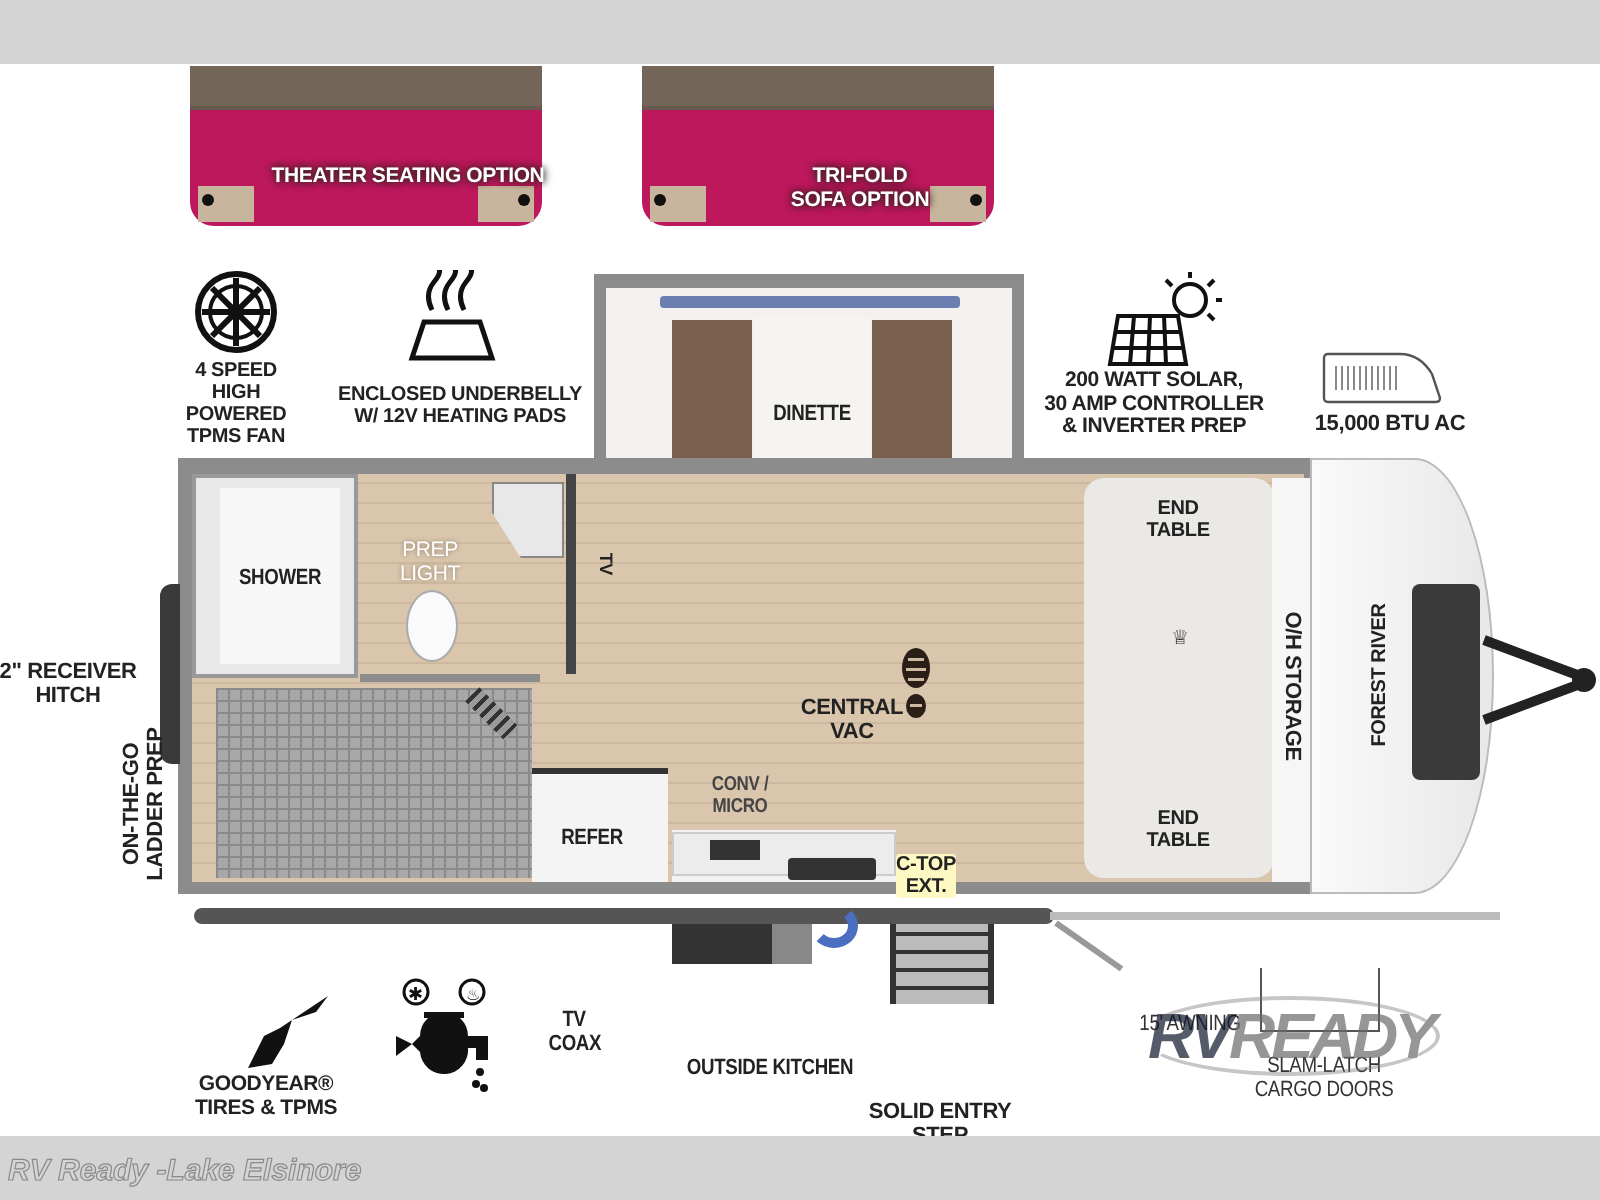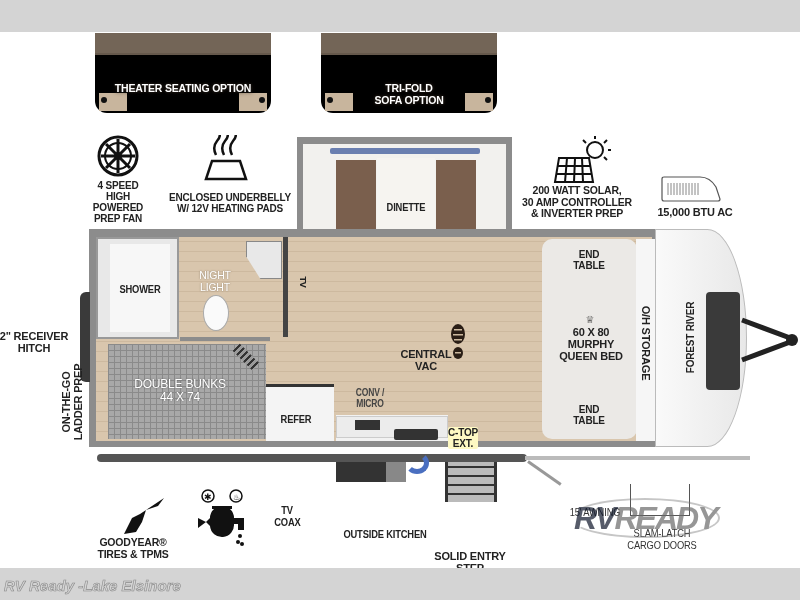--- a/index.html
+++ b/index.html
@@ -2,21 +2,21 @@
 <html><head>
 <meta charset="utf-8">
 <style>
   * { box-sizing: border-box; margin: 0; padding: 0; }
   body { width: 800px; height: 600px; background: #d4d4d4; font-family: "Liberation Sans", sans-serif; position: relative; overflow: hidden; }
   .canvas { position: absolute; left: 0; top: 32px; width: 800px; height: 536px; background: #ffffff; overflow: hidden; }
   .footer { position: absolute; left: 0; top: 568px; width: 664px; height: 32px; background: #d4d4d4; }
   .footer-text { position: absolute; left: 4px; top: 9px; font-size: 15px; font-style: italic; font-weight: bold; color: #d4d4d4; -webkit-text-stroke: 0.6px #8a8a8a; }
   .lbl { position: absolute; font-weight: bold; color: #222; text-align: center; line-height: 1.1; font-size: 11px; font-family: "Liberation Sans", sans-serif; letter-spacing: -0.2px; }
   .cond { transform: scaleX(0.85); transform-origin: center; }
-  .sofa { position: absolute; background: #000000; border-radius: 2px 2px 12px 12px; }
+  .sofa { position: absolute; background: #be185d; border-radius: 2px 2px 12px 12px; padding-left: 21px; }
   .sofa .back { position: absolute; left: 0; right: 0; top: 0; height: 22px; background: #736557; border-bottom: 2px solid #66594c; }
   .sofa .arm { position: absolute; bottom: 2px; width: 28px; height: 18px; background: #c8b59d; }
   .sofa .arm.l { left: 4px; } .sofa .arm.r { right: 4px; }
   .sofa .dot { position: absolute; bottom: 10px; width: 6px; height: 6px; border-radius: 50%; background: #111; }
   .sofa .lbl { color: #fff; text-shadow: 0 0 3px #2c241d, 0 0 5px #2c241d; font-size: 10.5px; width: 100%; top: 50px; }
   .wall { position: absolute; background: #8c8c8c; }
   .floor { position: absolute; background: repeating-linear-gradient(0deg, #d9c6ad 0, #d9c6ad 9px, #cdb99f 9px, #cdb99f 10px); }
   .icon { position: absolute; }
 </style>
 </head>
@@ -48,21 +48,21 @@
     <g stroke="#111" stroke-width="3">
         <line x1="21" y1="4" x2="21" y2="38"></line>
         <line x1="4" y1="21" x2="38" y2="21"></line>
         <line x1="9" y1="9" x2="33" y2="33"></line>
         <line x1="33" y1="9" x2="9" y2="33"></line>
       </g>
   </svg>
   <div class="lbl" style="left:82px;top:148px;width:72px;font-size:10px;">
     <div>4 SPEED</div>
     <div>HIGH POWERED</div>
-    <div>PREP FAN</div>
+    <div>TPMS FAN</div>
   </div>
 
   <svg class="icon" style="left:202px;top:103px" width="48" height="48" viewBox="0 0 48 48">
     <path d="M14 20 Q10 12 15 6 Q20 0 16 -2 M22 20 Q18 12 23 6 Q28 0 24 -2 M30 20 Q26 12 31 6 Q36 0 32 -2" fill="none" stroke="#111" stroke-width="2.5"></path>
     <path d="M10 26 L38 26 L44 44 L4 44 Z" fill="none" stroke="#111" stroke-width="2.5"></path>
   </svg>
   <div class="lbl" style="left:160px;top:160px;width:140px;font-size:10px;">
     <div>ENCLOSED UNDERBELLY</div>
     <div>W/ 12V HEATING PADS</div>
   </div>
@@ -116,34 +116,30 @@
   <div class="lbl cond" style="left:377px;top:169px;width:58px;font-size:11px;">DINETTE</div>
 
   <div class="wall" style="left:89px;top:197px;width:567px;height:218px;"></div>
   <div class="floor" style="left:96px;top:205px;width:556px;height:204px;"></div>
 
   <div style="position:absolute;left:96px;top:205px;width:83px;height:102px;background:#e8e8e8;border:2px solid #999;"></div>
   <div style="position:absolute;left:110px;top:212px;width:60px;height:88px;background:#f7f7f7;"></div>
   <div class="lbl cond" style="left:110px;top:251px;width:60px;font-size:11px;">SHOWER</div>
 
   <div class="lbl" style="left:190px;top:238px;width:50px;color:#fff;text-shadow:0 0 2px #8a7a66;font-size:10.5px;font-weight:normal;">
-    <div>NIGHT</div>
+    <div>PREP</div>
     <div>LIGHT</div>
   </div>
   <div style="position:absolute;left:203px;top:263px;width:26px;height:36px;background:#fafafa;border:1px solid #aaa;border-radius:50%;"></div>
   <div style="position:absolute;left:246px;top:209px;width:36px;height:38px;background:#e8e8e8;border:1px solid #888;clip-path:polygon(0 0,100% 0,100% 100%,40% 100%,0 40%);"></div>
   <div style="position:absolute;left:180px;top:305px;width:90px;height:4px;background:#8c8c8c;"></div>
   <div style="position:absolute;left:283px;top:205px;width:5px;height:100px;background:#444;"></div>
   <div class="lbl" style="left:295px;top:245px;width:14px;font-size:9px;transform:rotate(90deg);">TV</div>
 
   <div style="position:absolute;left:108px;top:312px;width:158px;height:95px;background-color:#a8a8a8;background-image:linear-gradient(#8a8a8a 1px,transparent 1px),linear-gradient(90deg,#8a8a8a 1px,transparent 1px);background-size:6px 6px;"></div>
-  <div class="lbl" style="left:120px;top:346px;width:120px;color:#fff;text-shadow:0 0 2px #555;font-size:12px;font-weight:normal;">
-    <div>DOUBLE BUNKS</div>
-    <div>44 X 74</div>
-  </div>
   <div style="position:absolute;left:232px;top:320px;width:28px;height:10px;background:repeating-linear-gradient(90deg,#333 0,#333 2px,#9a9a9a 2px,#9a9a9a 5px);transform:rotate(45deg);"></div>
 
   <div style="position:absolute;left:266px;top:352px;width:68px;height:57px;background:#f4f4f4;border-top:3px solid #333;"></div>
   <div class="lbl cond" style="left:266px;top:381px;width:60px;font-size:11px;">REFER</div>
   <div style="position:absolute;left:336px;top:383px;width:112px;height:26px;background:#f2f2f2;"></div>
   <div style="position:absolute;left:336px;top:384px;width:112px;height:22px;background:#ececec;border:1px solid #ccc;"></div>
   <div style="position:absolute;left:355px;top:388px;width:25px;height:10px;background:#333;"></div>
   <div style="position:absolute;left:394px;top:397px;width:44px;height:11px;background:#333;border-radius:2px;"></div>
   <div class="lbl cond" style="left:345px;top:355px;width:50px;color:#444;font-size:10px;">
     <div>CONV /</div>
@@ -172,25 +168,20 @@
   <div style="position:absolute;left:542px;top:207px;width:95px;height:200px;background:#ebe9e6;border-radius:10px;"></div>
   <div class="lbl" style="left:565px;top:217px;width:48px;font-size:10px;">
     <div>END</div>
     <div>TABLE</div>
   </div>
   <div class="lbl" style="left:565px;top:372px;width:48px;font-size:10px;">
     <div>END</div>
     <div>TABLE</div>
   </div>
   <div class="lbl" style="left:583px;top:282px;width:14px;font-size:10px;font-weight:normal;">♕</div>
-  <div class="lbl" style="left:548px;top:294px;width:86px;font-size:11px;">
-    <div>60 X 80</div>
-    <div>MURPHY</div>
-    <div>QUEEN BED</div>
-  </div>
   <div style="position:absolute;left:636px;top:207px;width:20px;height:202px;background:#f6f6f6;"></div>
   <div class="lbl" style="left:596px;top:305px;width:100px;font-size:11px;transform:rotate(90deg);">O/H STORAGE</div>
 
   <div style="position:absolute;left:655px;top:197px;width:92px;height:218px;background:linear-gradient(90deg,#fafafa,#e8e8e8);border-radius:0 40px 40px 0 / 0 110px 110px 0;border:1px solid #bbb;"></div>
   <div style="position:absolute;left:706px;top:260px;width:34px;height:98px;background:#3a3a3a;border-radius:4px;"></div>
   <div class="lbl" style="left:650px;top:300px;width:80px;font-size:10px;transform:rotate(-90deg);">FOREST RIVER</div>
   <svg class="icon" style="left:740px;top:280px" width="60" height="56" viewBox="0 0 60 56">
     <path d="M2 8 L50 26 L50 30 L2 48" fill="none" stroke="#222" stroke-width="5"></path>
     <circle cx="52" cy="28" r="6" fill="#222"></circle>
   </svg>

